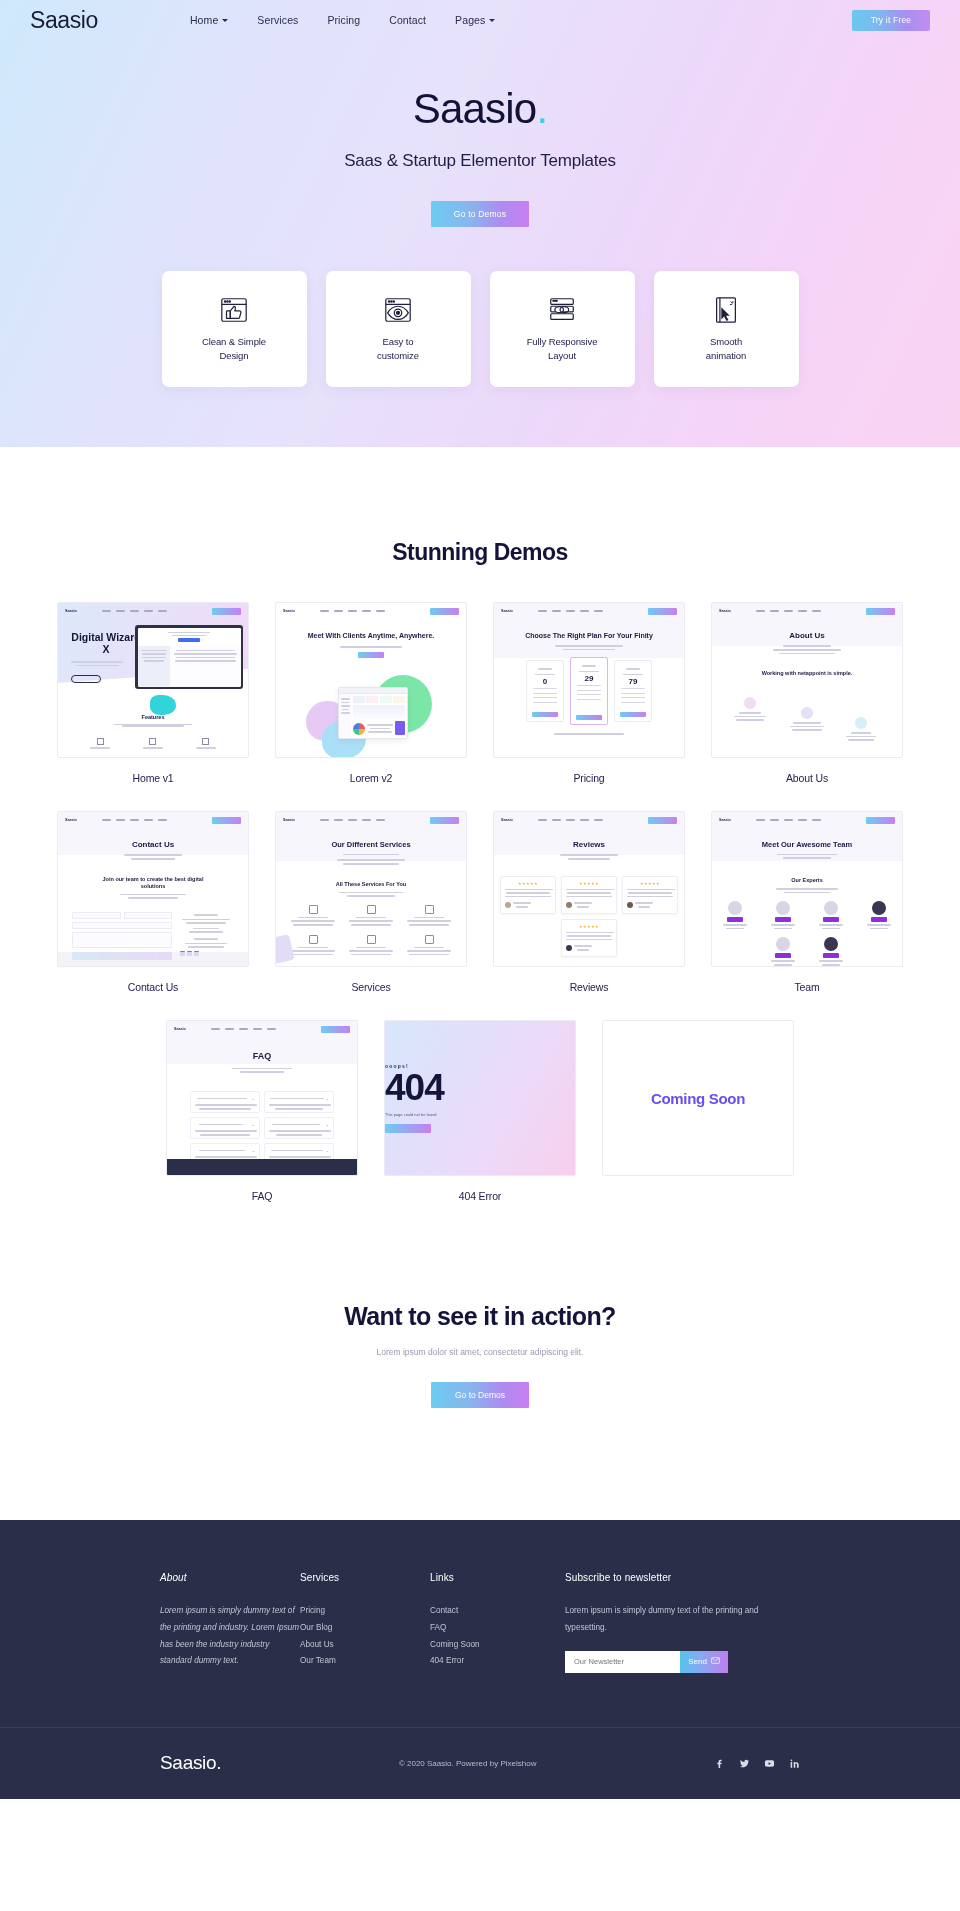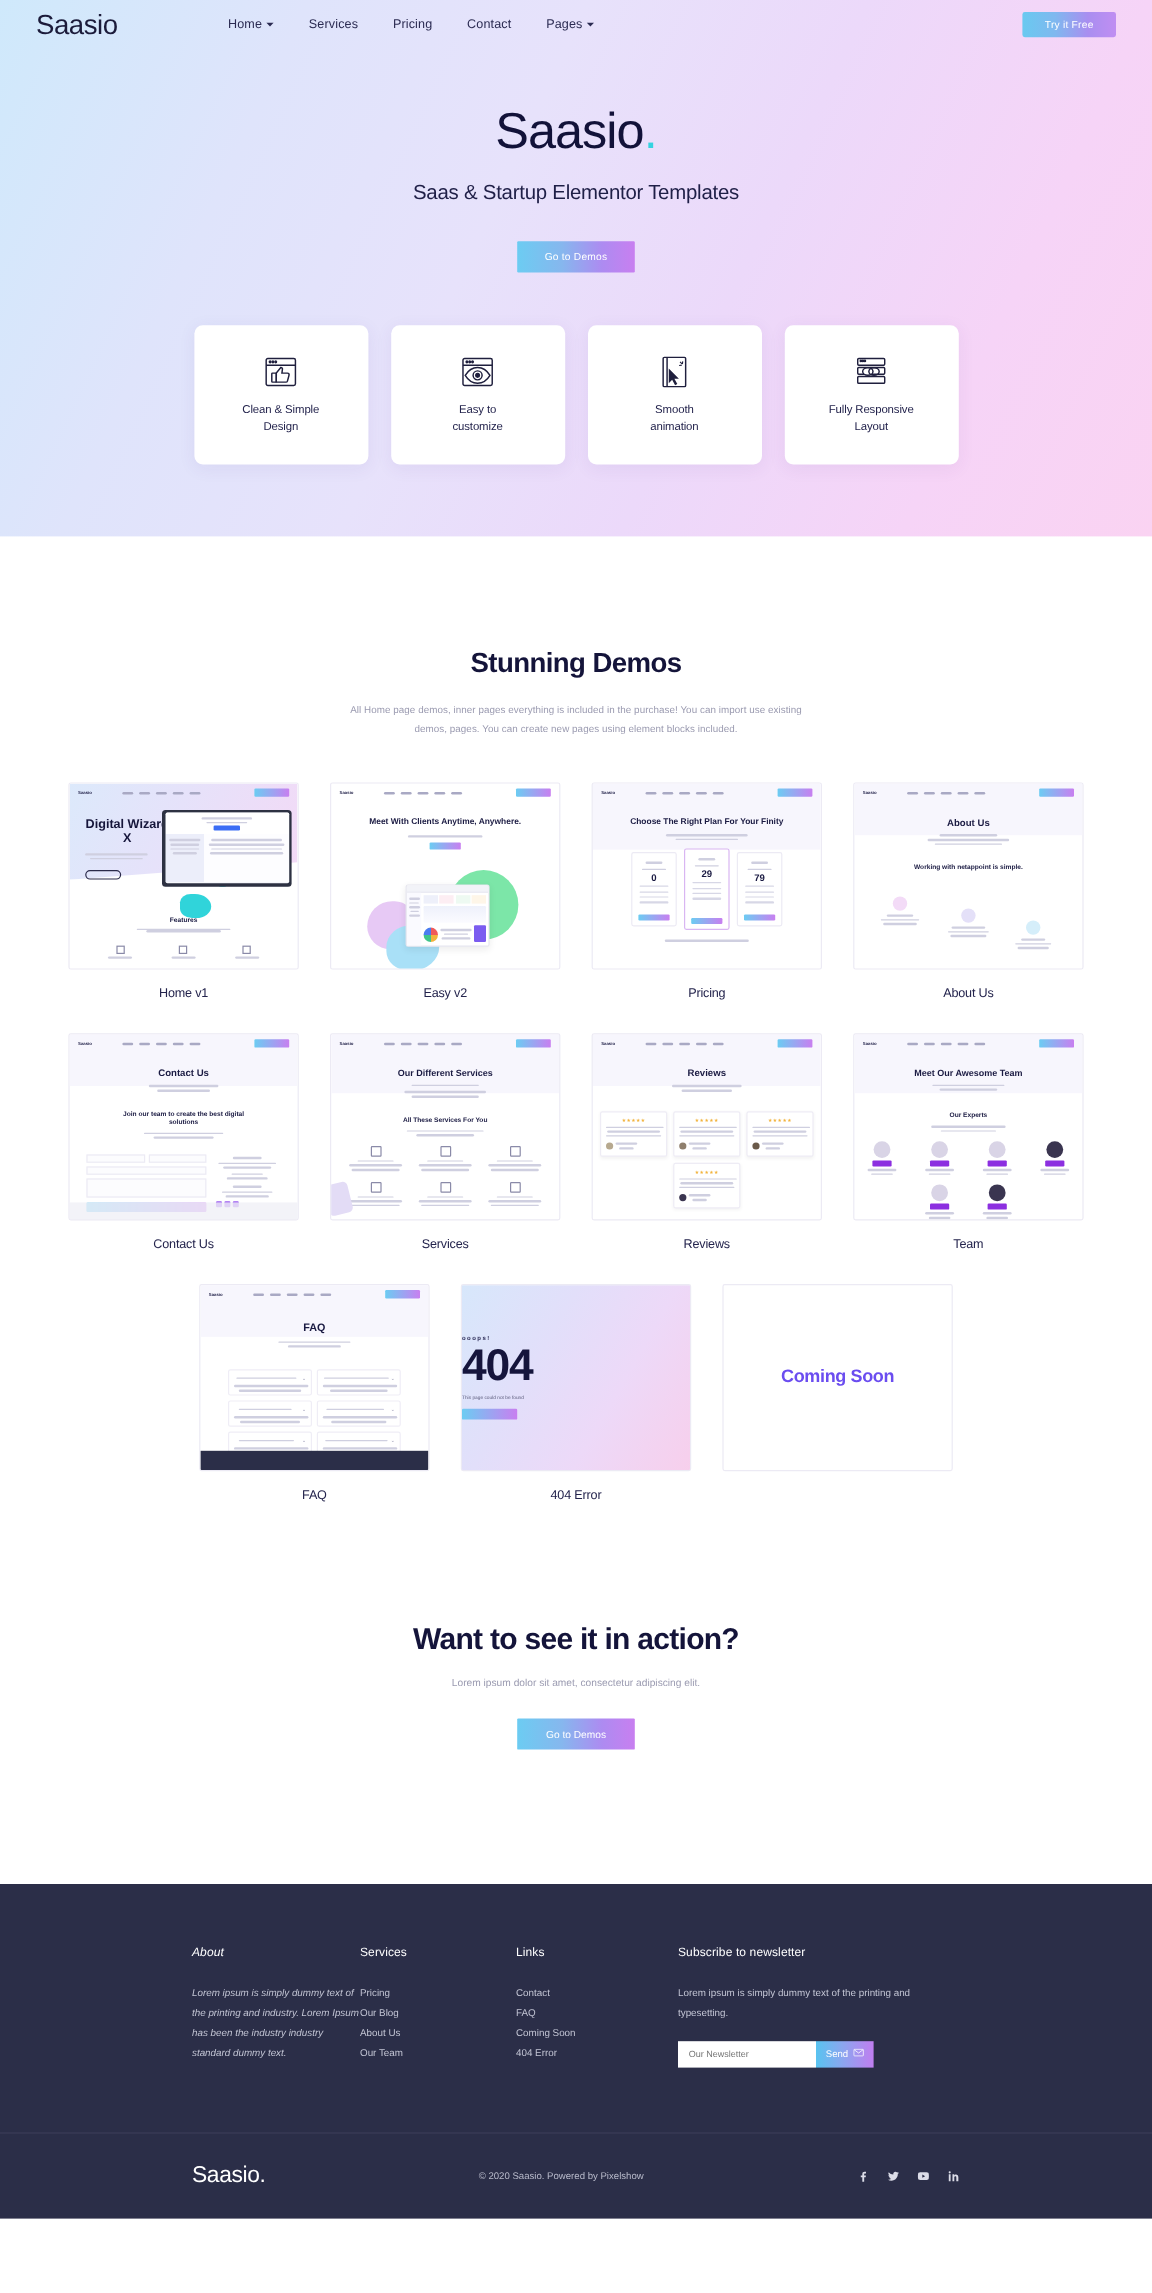--- a/index.html
+++ b/index.html
@@ -258,53 +258,52 @@
                 <circle cx="16" cy="19" r="1.6" fill="currentColor"></circle>
             </svg>
           </span>
           <div class="card-label" style="white-space:pre-line">Easy to
 customize</div>
         </div>
 
         <div class="card">
           <span class="card-icon">
             <svg viewBox="0 0 32 32" fill="none" stroke="currentColor" stroke-width="1.3">
-              <rect x="6" y="3" width="20" height="26" rx="1"></rect>
-              <line x1="9.5" y1="3" x2="9.5" y2="29"></line>
-              <path d="M11 13l9 9h-4l2.6 4.6-2 1.1L14 23l-3 3z" fill="currentColor" stroke="none"></path>
-              <path d="M21 7l1.6 1.6M23.4 6.6l-.3 2.4M20.2 10.2l2.4-.3" stroke-width="1"></path>
-            </svg>
-          </span>
-          <div class="card-label" style="white-space:pre-line">Smooth
-animation</div>
-        </div>
-
-        <div class="card">
-          <span class="card-icon">
-            <svg viewBox="0 0 32 32" fill="none" stroke="currentColor" stroke-width="1.3">
               <rect x="4" y="4" width="24" height="6" rx="1"></rect>
               <circle cx="6.8" cy="6.2" r=".55" fill="currentColor"></circle>
                 <circle cx="8.6" cy="6.2" r=".55" fill="currentColor"></circle>
                 <circle cx="10.4" cy="6.2" r=".55" fill="currentColor"></circle>
               <rect x="4" y="12" width="24" height="6" rx="1"></rect>
               <rect x="4" y="20" width="24" height="6" rx="1"></rect>
               <ellipse cx="13" cy="15.6" rx="4.6" ry="3.3" fill="#fff"></ellipse>
               <ellipse cx="18.5" cy="15.6" rx="4.6" ry="3.3" fill="none"></ellipse>
             </svg>
           </span>
           <div class="card-label" style="white-space:pre-line">Fully Responsive
 Layout</div>
         </div>
+
+        <div class="card">
+          <span class="card-icon">
+            <svg viewBox="0 0 32 32" fill="none" stroke="currentColor" stroke-width="1.3">
+              <rect x="6" y="3" width="20" height="26" rx="1"></rect>
+              <line x1="9.5" y1="3" x2="9.5" y2="29"></line>
+              <path d="M11 13l9 9h-4l2.6 4.6-2 1.1L14 23l-3 3z" fill="currentColor" stroke="none"></path>
+              <path d="M21 7l1.6 1.6M23.4 6.6l-.3 2.4M20.2 10.2l2.4-.3" stroke-width="1"></path>
+            </svg>
+          </span>
+          <div class="card-label" style="white-space:pre-line">Smooth
+animation</div>
+        </div>
       </div>
     </div>
   </section>
 
   <section class="demos">
     <h2 class="sec-title">Stunning Demos</h2>
-    <p class="sec-desc">All Home page demos, inner pages everything is included in the purchase! You can import use existing demos, pages. You can create new pages using element blocks included.</p>
 
     <div class="grid">
 
       <div class="demo-item">
         <div class="thumb t-hv1">
           <div class="band"></div>
           <div class="blob" style="left:92px;top:92px;width:26px;height:20px;"></div>
           <div class="blob" style="left:120px;top:56px;width:16px;height:30px;opacity:.9;"></div>
           <div class="mini-nav">
             <span class="mini-logo">Saasio</span>
@@ -412,21 +411,21 @@
                     <div class="mini-p" style="width:100%"></div>
                       <div class="mini-p" style="width:80%"></div>
                       <div class="mini-p" style="width:90%"></div>
                   </div>
                   <div style="width:10px;height:14px;background:#7b5cf0;border-radius:1px"></div>
                 </div>
               </div>
             </div>
           </div>
         </div>
-        <div class="thumb-cap">Easy v2</div>
+        <div class="thumb-cap">Lorem v2</div>
       </div>
 
       <div class="demo-item">
         <div class="thumb" style="background:#fff">
           <div style="position:absolute;inset:0 0 64% 0;background:#f7f6fd"></div>
           <div class="mini-nav">
             <span class="mini-logo">Saasio</span>
             <span class="mini-links">
                 <i></i>
                 <i></i>

